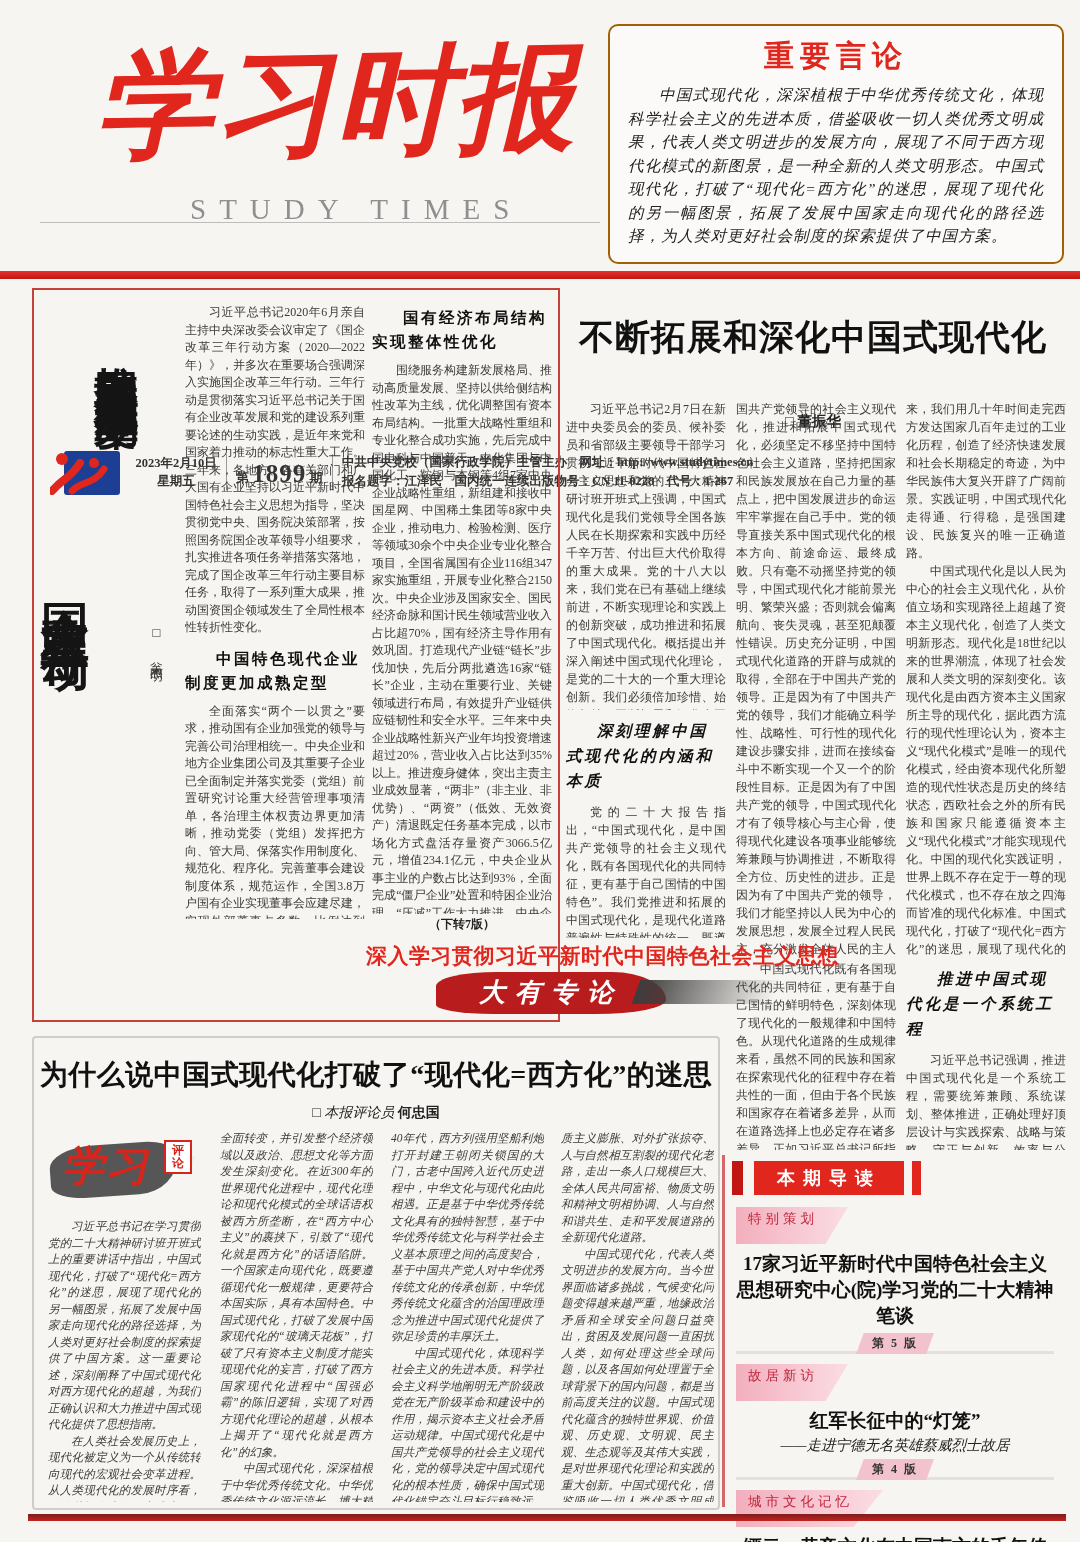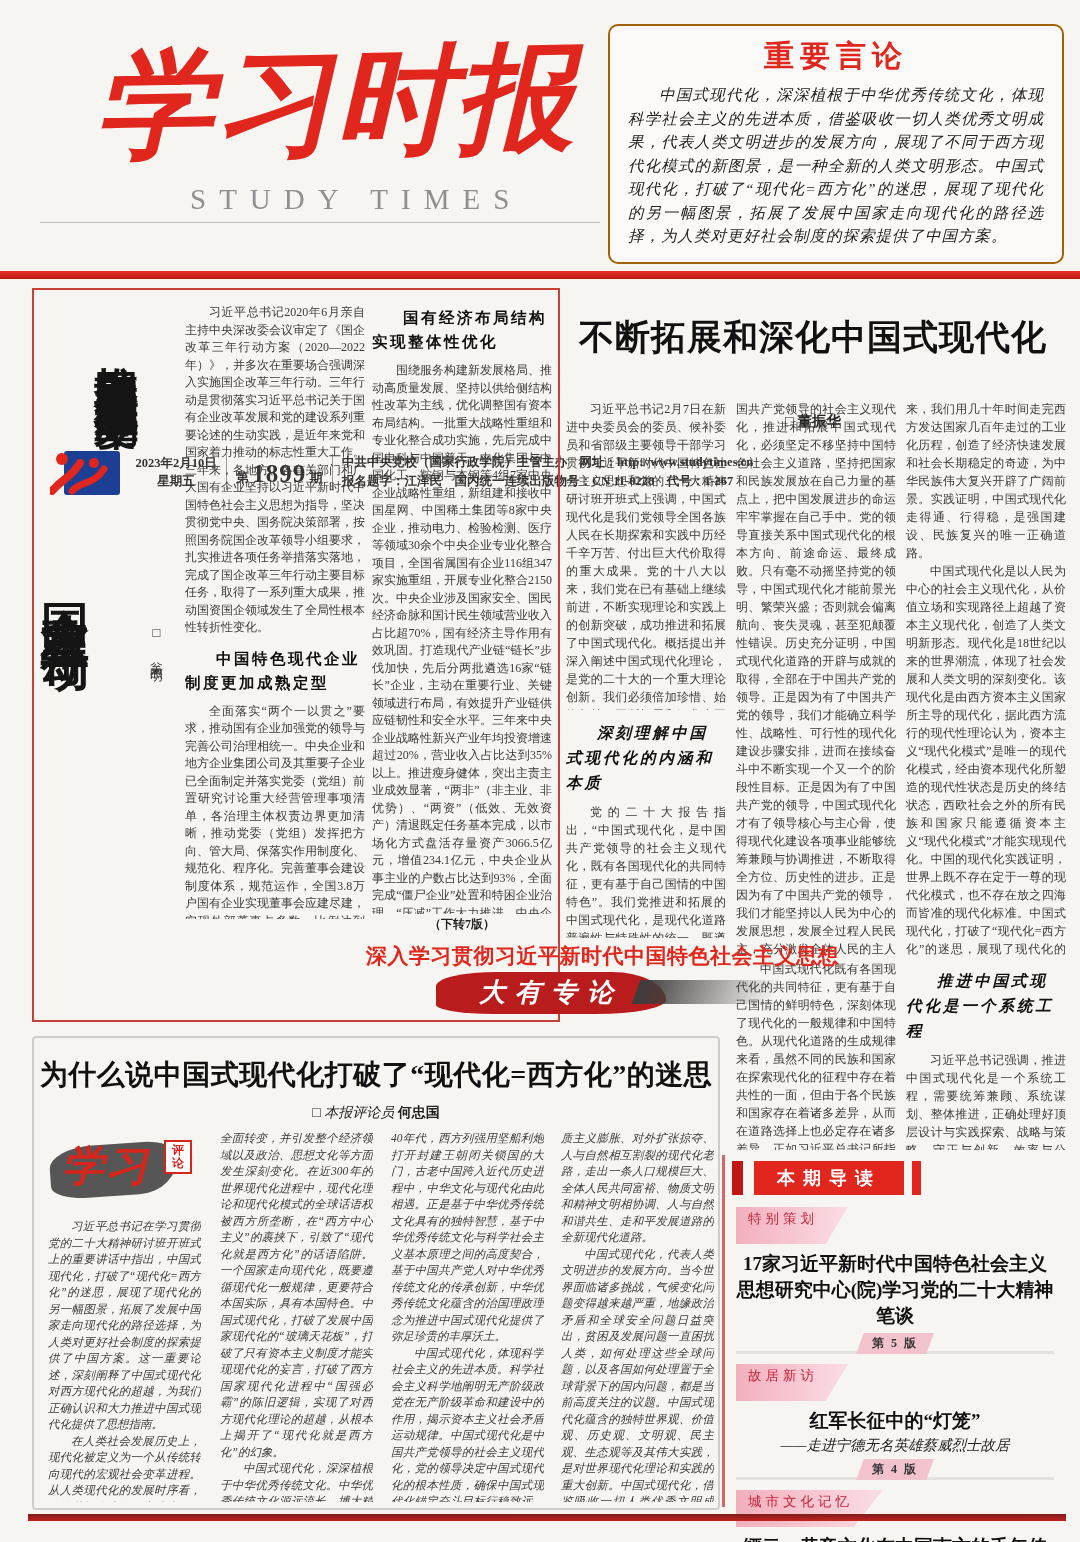--- a/index.html
+++ b/index.html
@@ -3,21 +3,21 @@
 <meta charset="utf-8">
 <style>
   html,body{margin:0;padding:0;}
   body{width:1080px;height:1542px;position:relative;background:#f7f5f1;
        font-family:"Liberation Serif","DejaVu Serif",serif;color:#2a2a2a;overflow:hidden;}
   .abs{position:absolute;}
   
   .mast-title{left:95px;top:18px;width:470px;height:170px;font-size:118px;font-weight:900;
     color:#e0261d;font-style:italic;letter-spacing:2px;line-height:170px;text-align:center;
     transform:rotate(-1deg);white-space:nowrap;}
-  .mast-sub{left:190px;top:183px;width:260px;font-size:29px;letter-spacing:13px;color:#8f8f8f;
+  .mast-sub{left:190px;top:193px;width:260px;font-size:29px;letter-spacing:13px;color:#8f8f8f;
     font-weight:400;white-space:nowrap;}
   .mast-line{left:40px;top:222px;width:560px;height:1px;background:#bdbdbd;}
   .remarks-box{left:608px;top:24px;width:456px;height:240px;border:2px solid #a16207;
     border-radius:10px;background:#fbfaf8;padding:8px 18px;box-sizing:border-box;}
   .remarks-title{text-align:center;color:#e0261d;font-weight:bold;font-size:30px;
     letter-spacing:6px;margin:2px 0 6px 0;}
   .remarks-body{font-style:italic;font-size:15.5px;line-height:23.5px;text-align:justify;
     text-indent:2em;color:#222;letter-spacing:1px;}
   .info-strip{left:0;top:224px;width:1080px;height:46px;font-family:Liberation Serif, serif;}
   .logo{left:50px;top:227px;width:70px;height:44px;}
@@ -50,21 +50,21 @@
   .r-head{position:absolute;left:0;top:22px;width:506px;text-align:center;font-size:35px;
     font-weight:900;letter-spacing:1px;color:#111;white-space:nowrap;}
   .r-byline{position:absolute;left:0;top:84px;width:506px;text-align:center;font-size:14.5px;font-weight:bold;color:#222;margin-top:36px;}
   .rcol{position:absolute;top:108px;width:160px;overflow:hidden;}
   .rcol1{left:6px;height:538px;}
   .rcol2{left:176px;height:750px;}
   .rcol3{left:346px;height:750px;}
   .rcol p{margin:0;font-size:12px;line-height:18px;text-align:justify;color:#3a3a3a;}
   .rcol p.ind{text-indent:2em;}
   .r-subhead{font-style:italic;font-weight:bold;font-size:15.5px;line-height:25px;
-    letter-spacing:3px;margin:10px 0 8px 0;text-indent:2em;color:#111;}
+    letter-spacing:3px;margin:10px 0 8px 0;text-indent:2em;color:#111;font-family:Liberation Mono, monospace;}
   .clamp-r1{max-height:310px;overflow:hidden;}
   .clamp-r21{max-height:560px;overflow:hidden;}
   .clamp-r31{max-height:162px;overflow:hidden;}
   .clamp-r32{max-height:396px;overflow:hidden;}
   
   .banner{left:366px;top:942px;width:374px;height:80px;}
   .banner-line{font-size:21px;font-weight:900;color:#e0261d;letter-spacing:0.5px;white-space:nowrap;}
   .stamp{position:absolute;left:70px;top:30px;width:230px;height:42px;background:#b91c1c;
     border-radius:48% 42% 55% 45%/60% 120% 60% 40%;text-align:center;}
   .stamp:after{content:"";position:absolute;left:200px;top:8px;width:140px;height:24px;

